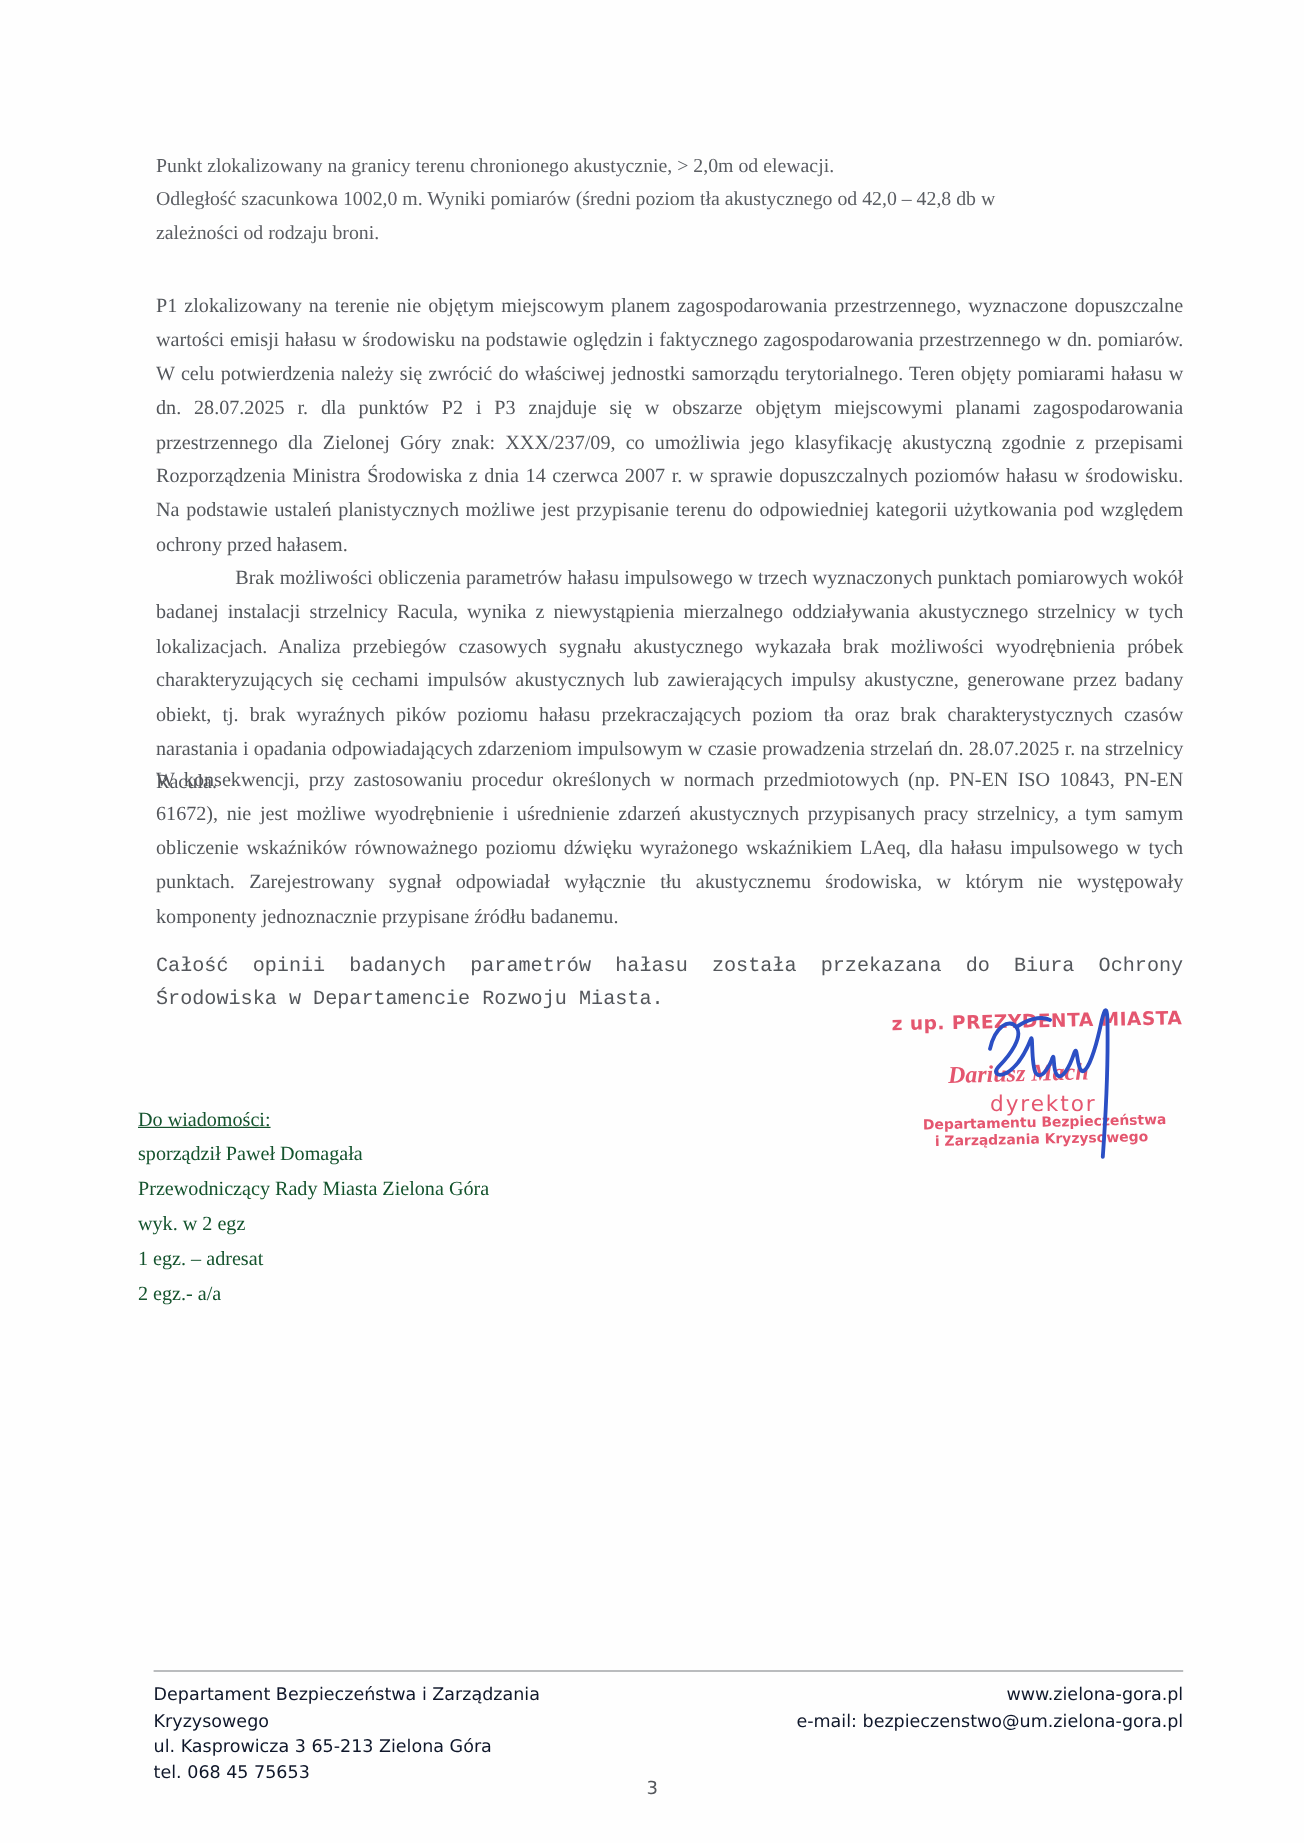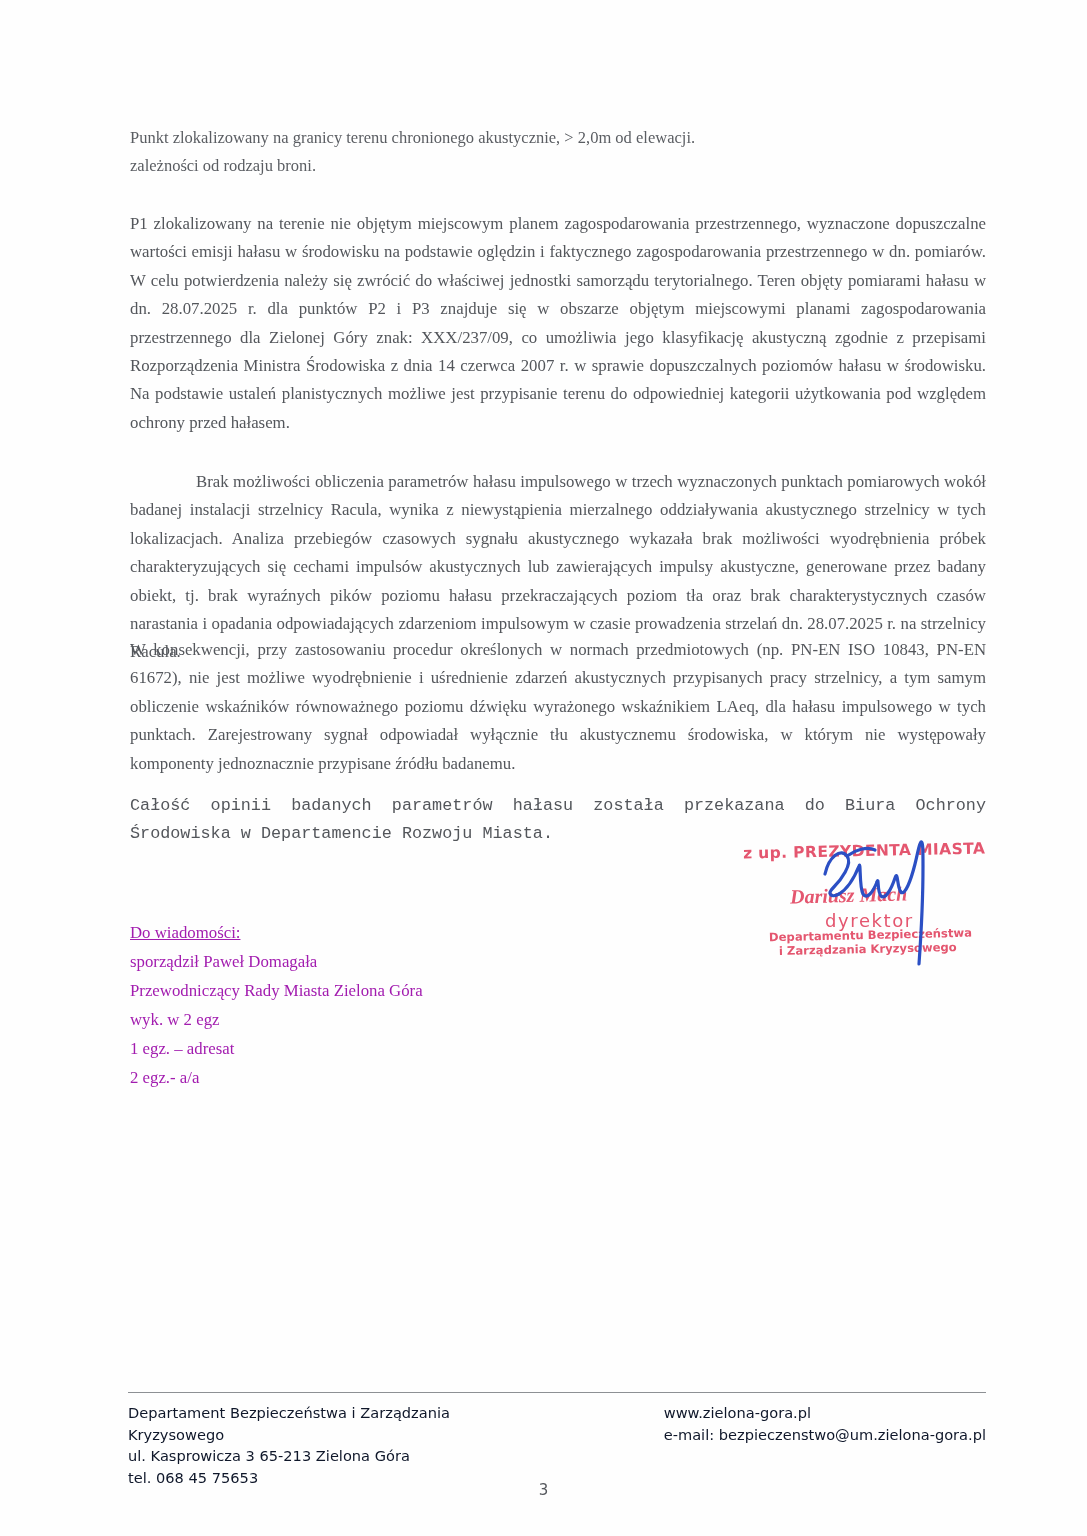--- a/index.html
+++ b/index.html
@@ -32,21 +32,21 @@
   
   .body-block {
     position: absolute;
     left: 130px;
     width: 856px;
     font-size: 16.8px;
     line-height: 28.4px;
     text-align: justify;
     color: #53565b;
   }
-  #para-p1 { top: 210px; }
+  #para-p1 { top: 241px; }
   #para-brak { top: 468px; }
   #para-konsekwencja { top: 636px; }
   #para-calosc { top: 792px; font-family: Liberation Mono, monospace; }
   .indent { text-indent: 66px; }
 
   
   .stamp-area {
     position: absolute;
     left: 735px;
     top: 840px;
@@ -114,25 +114,25 @@
     left: 80px;
     top: -4px;
     width: 145px;
     height: 135px;
     pointer-events: none;
   }
 
   
   .dist {
     position: absolute;
-    left: 130px;
+    left: 115px;
     top: 918px;
     font-size: 16.8px;
     line-height: 29px;
-    color: #a21caf;
+    color: #14532d;
   }
   .dist .ln { display: block; }
   .dist .u { text-decoration: underline; }
 
   
   .footer-rule {
     position: absolute;
     left: 128px;
     top: 1392px;
     width: 858px;
@@ -146,39 +146,40 @@
     width: 858px;
     display: flex;
     justify-content: space-between;
     font-family: "DejaVu Sans", sans-serif;
     font-size: 14.6px;
     line-height: 21.5px;
     color: #0f172a;
   }
   .footer .left .ln,
   .footer .right .ln { display: block; }
-  .footer .right { text-align: left; }
+  .footer .right { text-align: right; }
   .page-number {
     position: absolute;
     left: 0;
     top: 1481px;
     width: 1087px;
     text-align: center;
     font-family: "DejaVu Sans", sans-serif;
     font-size: 15px;
     color: #54575c;
   }
 </style>
 </head>
 <body>
 
 <div class="page">
 
   <div class="intro">
     <span class="ln">Punkt zlokalizowany na granicy terenu chronionego akustycznie, &gt; 2,0m od elewacji.</span>
+    <span class="ln">Odległość szacunkowa 1002,0 m. Wyniki pomiarów (średni poziom tła akustycznego od 42,0 – 42,8 db w</span>
     <span class="ln">zależności od rodzaju broni.</span>
   </div>
 
   <div class="body-block" id="para-p1">P1 zlokalizowany na terenie nie objętym miejscowym planem zagospodarowania przestrzennego, wyznaczone dopuszczalne wartości emisji hałasu w środowisku na podstawie oględzin i faktycznego zagospodarowania przestrzennego w dn. pomiarów. W celu potwierdzenia należy się zwrócić do właściwej jednostki samorządu terytorialnego. Teren objęty pomiarami hałasu w dn. 28.07.2025 r. dla punktów P2 i P3 znajduje się w obszarze objętym miejscowymi planami zagospodarowania przestrzennego dla Zielonej Góry znak: XXX/237/09, co umożliwia jego klasyfikację akustyczną zgodnie z przepisami Rozporządzenia Ministra Środowiska z dnia 14 czerwca 2007 r. w sprawie dopuszczalnych poziomów hałasu w środowisku. Na podstawie ustaleń planistycznych możliwe jest przypisanie terenu do odpowiedniej kategorii użytkowania pod względem ochrony przed hałasem.</div>
   <div class="body-block indent" id="para-brak">Brak możliwości obliczenia parametrów hałasu impulsowego w trzech wyznaczonych punktach pomiarowych wokół badanej instalacji strzelnicy Racula, wynika z niewystąpienia mierzalnego oddziaływania akustycznego strzelnicy w tych lokalizacjach. Analiza przebiegów czasowych sygnału akustycznego wykazała brak możliwości wyodrębnienia próbek charakteryzujących się cechami impulsów akustycznych lub zawierających impulsy akustyczne, generowane przez badany obiekt, tj. brak wyraźnych pików poziomu hałasu przekraczających poziom tła oraz brak charakterystycznych czasów narastania i opadania odpowiadających zdarzeniom impulsowym w czasie prowadzenia strzelań dn. 28.07.2025 r. na strzelnicy Racula.</div>
   <div class="body-block" id="para-konsekwencja">W konsekwencji, przy zastosowaniu procedur określonych w normach przedmiotowych (np. PN-EN ISO 10843, PN-EN 61672), nie jest możliwe wyodrębnienie i uśrednienie zdarzeń akustycznych przypisanych pracy strzelnicy, a tym samym obliczenie wskaźników równoważnego poziomu dźwięku wyrażonego wskaźnikiem LAeq, dla hałasu impulsowego w tych punktach. Zarejestrowany sygnał odpowiadał wyłącznie tłu akustycznemu środowiska, w którym nie występowały komponenty jednoznacznie przypisane źródłu badanemu.</div>
   <div class="body-block" id="para-calosc">Całość opinii badanych parametrów hałasu została przekazana do Biura Ochrony Środowiska w Departamencie Rozwoju Miasta.</div>
 
   <div class="stamp-area">
     <div class="stamp-line1">z up. PREZYDENTA MIASTA</div>

